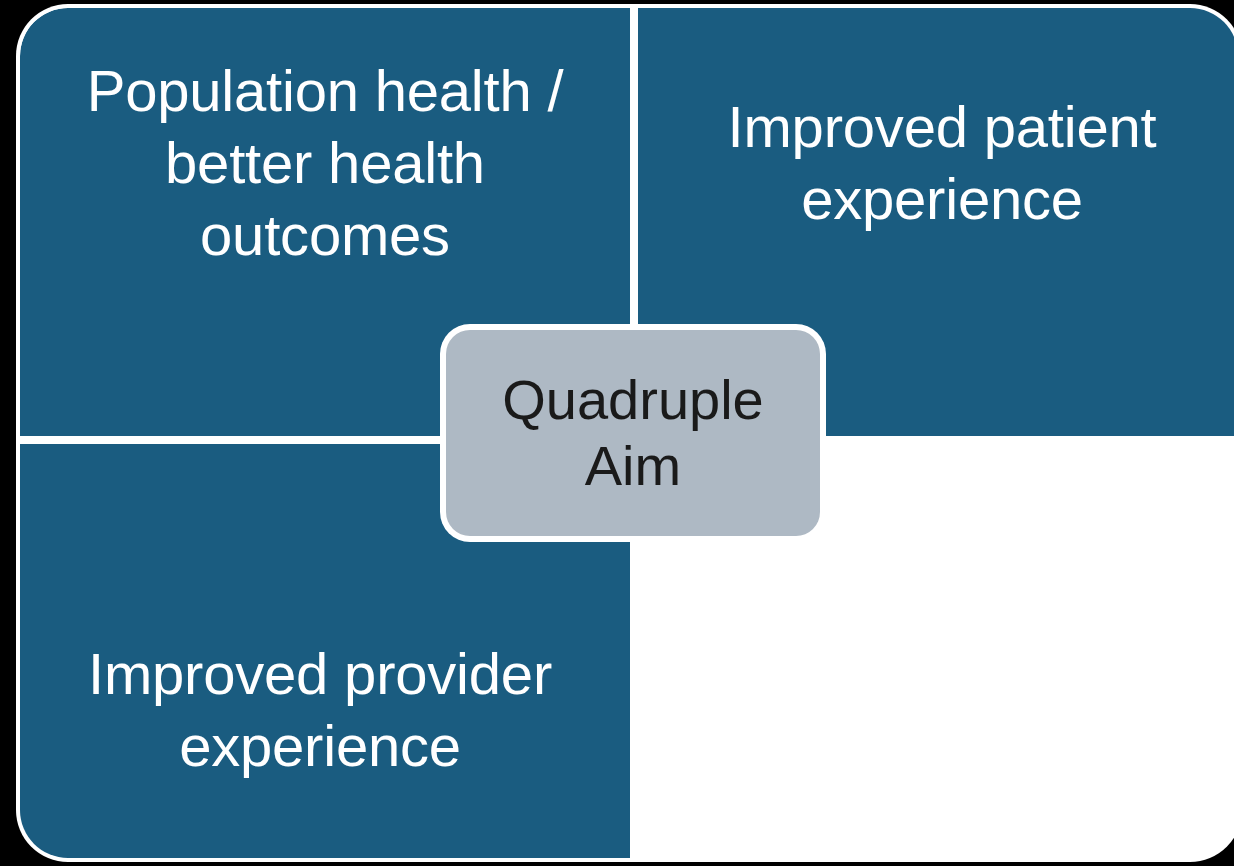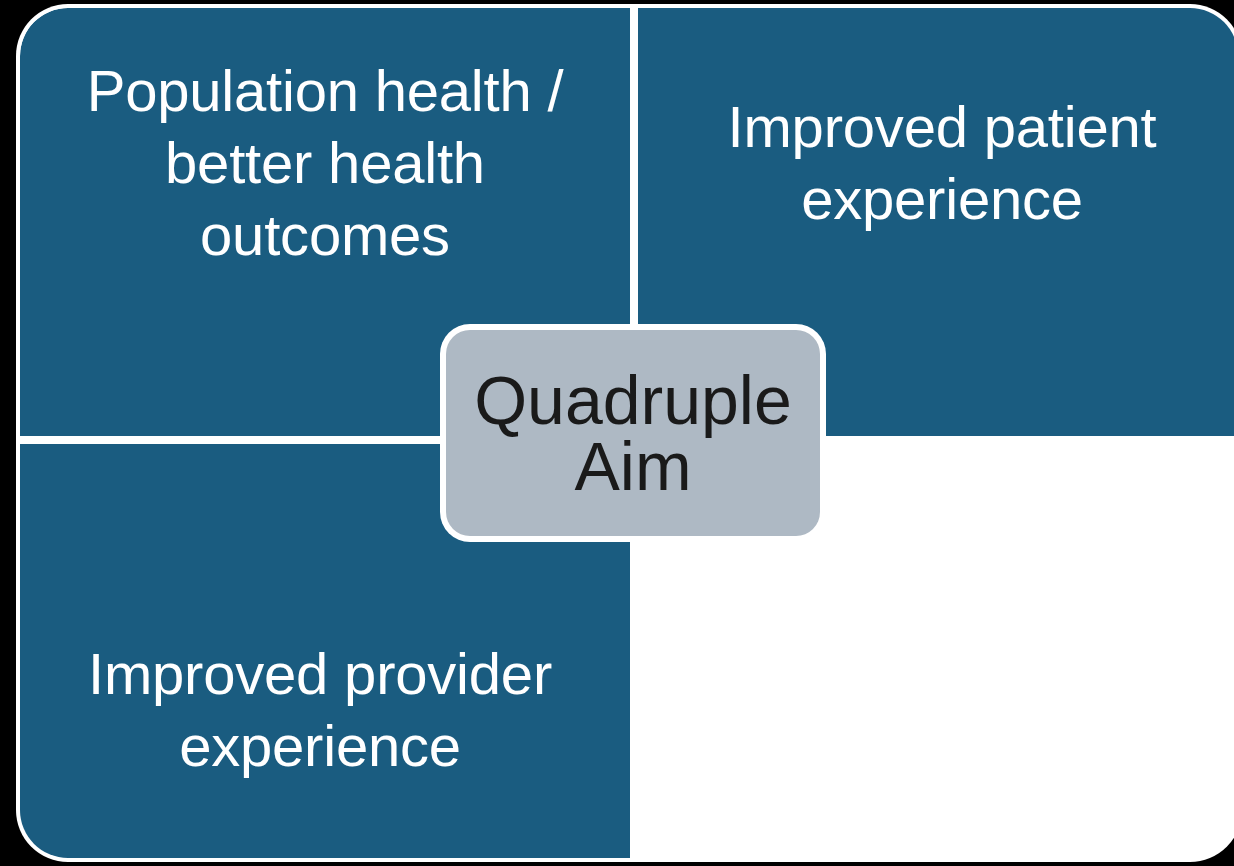--- a/index.html
+++ b/index.html
@@ -121,21 +121,21 @@
   .center-hub-inner {
     width: 100%;
     height: 100%;
     border-radius: 24px;
     background: #aeb9c4;
     box-sizing: border-box;
     display: flex;
     align-items: center;
     justify-content: center;
     color: #1a1a1a;
-    font-size: 68px;
+    font-size: 56px;
     line-height: 66px;
     text-align: center;
   }
   .center-hub-label {
     display: block;
     width: 100%;
     white-space: pre-line;
   }
 </style>
 </head>

